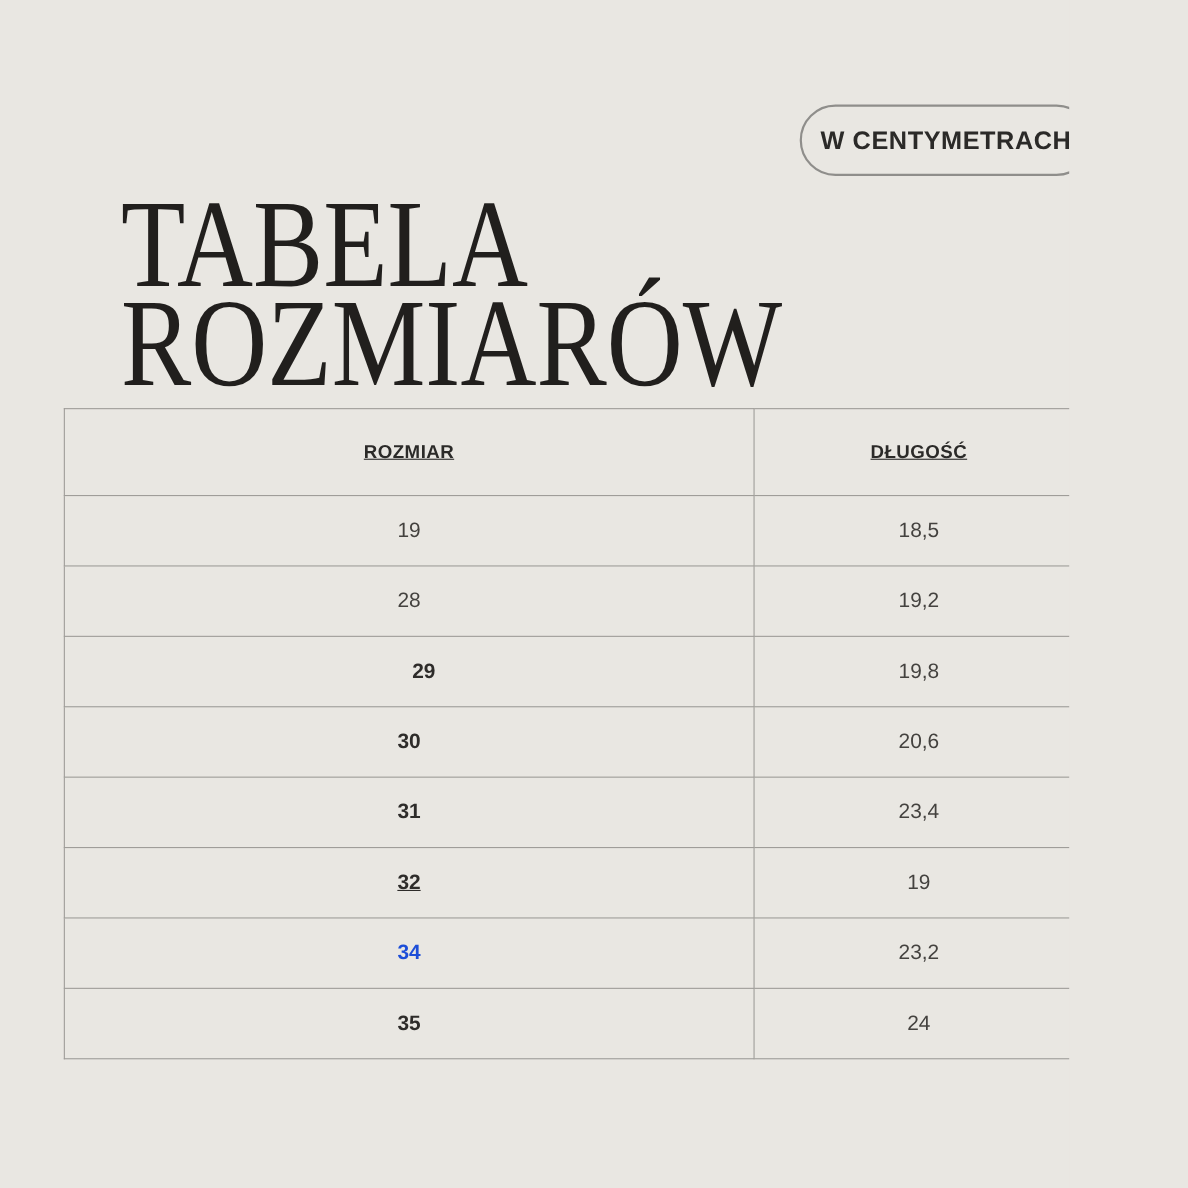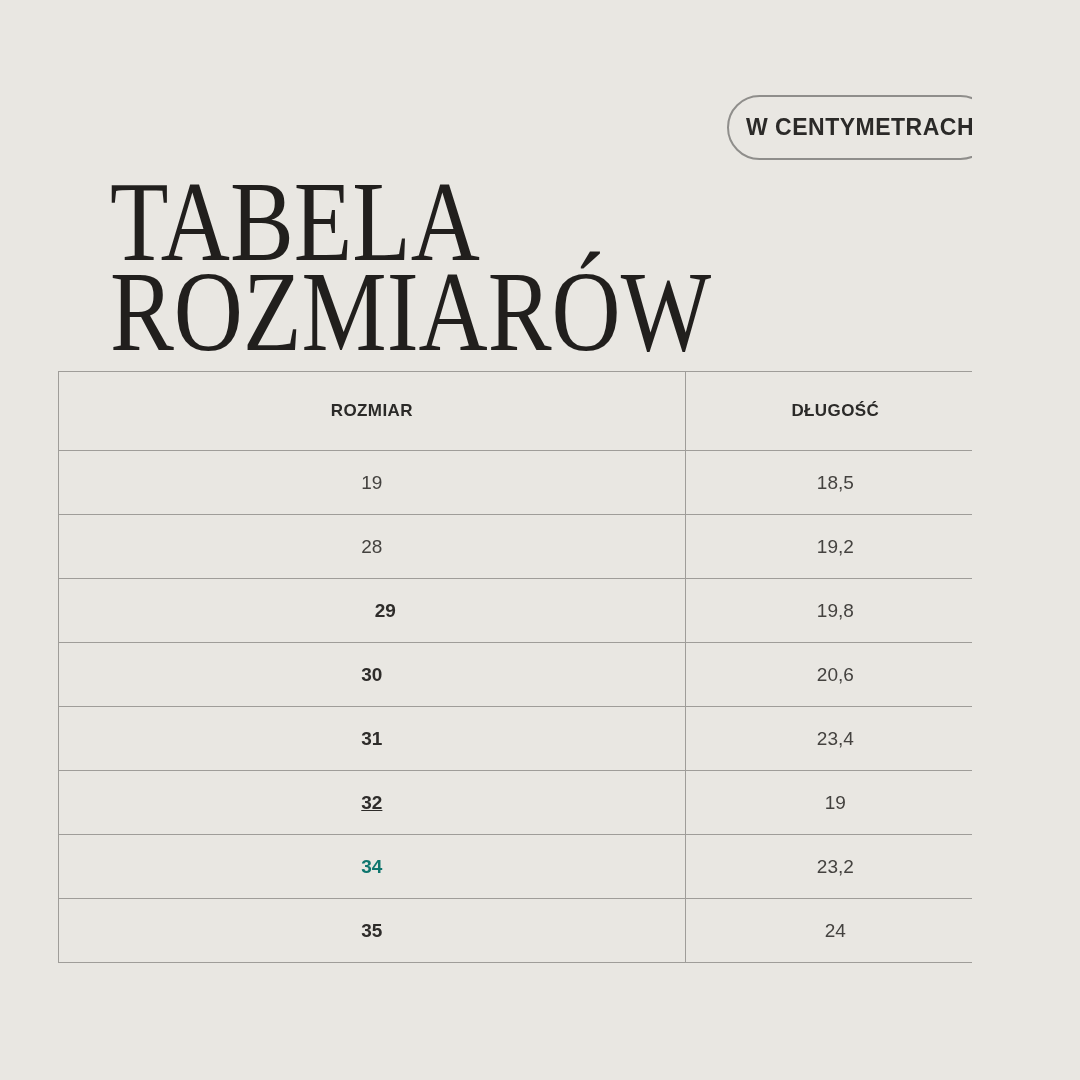--- a/index.html
+++ b/index.html
@@ -63,20 +63,21 @@
     text-align: center;
     vertical-align: middle;
     background: #e9e7e2;
   }
   .size-table th {
     height: 79px;
     font-size: 17px;
     font-weight: 700;
     letter-spacing: 0.4px;
     color: #2b2a28;
+    text-decoration: underline;
   }
   .size-table td {
     height: 64px;
     font-size: 19px;
     color: #44423f;
   }
 </style>
 </head>
 <body>
 
@@ -121,21 +122,21 @@
       </tr>
       <tr>
         <td style="font-weight: 700; color: rgb(46, 44, 42);">31</td>
         <td>23,4</td>
       </tr>
       <tr>
         <td style="font-weight: 700; color: rgb(46, 44, 42); text-decoration: underline;">32</td>
         <td>19</td>
       </tr>
       <tr>
-        <td style="font-weight: 700; color: #0f766e; text-align: center;">34</td>
+        <td style="font-weight: 700; color: #1d4ed8; text-align: center;">34</td>
         <td>23,2</td>
       </tr>
       <tr>
         <td style="font-weight: 700; color: rgb(46, 44, 42);">35</td>
         <td>24</td>
       </tr>
     </tbody>
   </table>
 
 </div>

